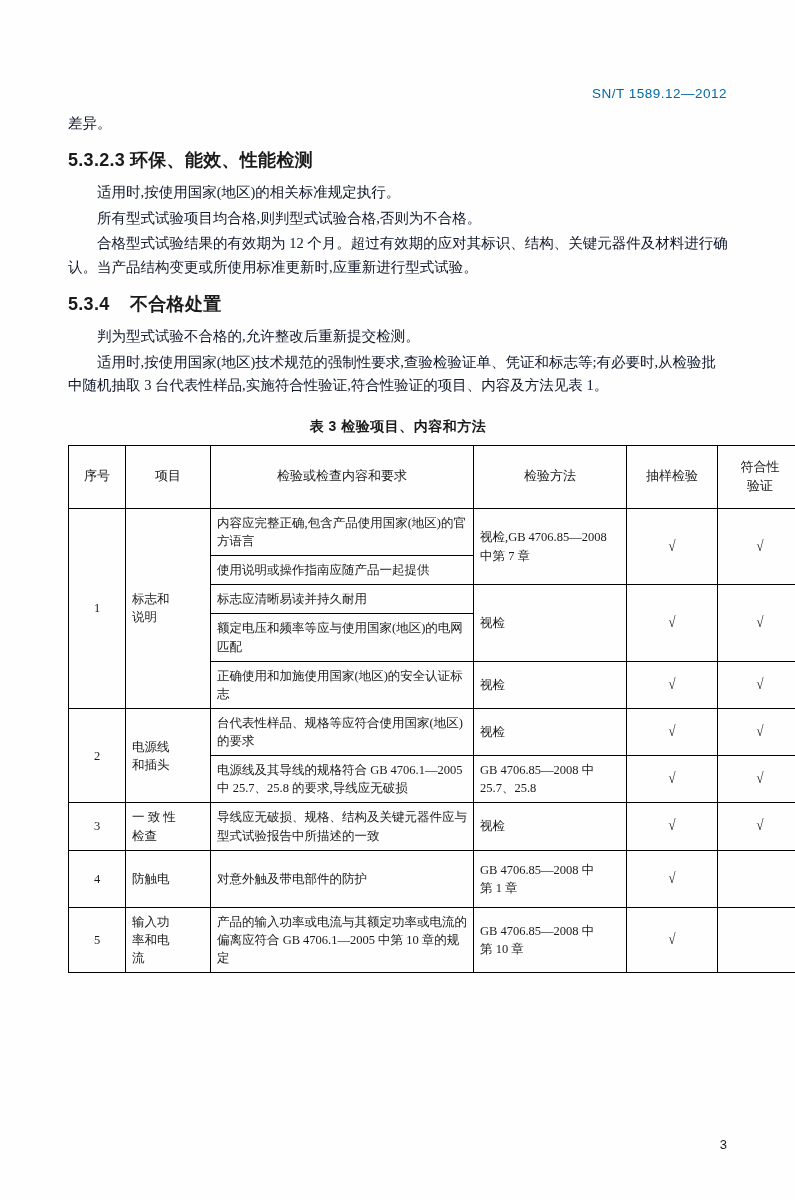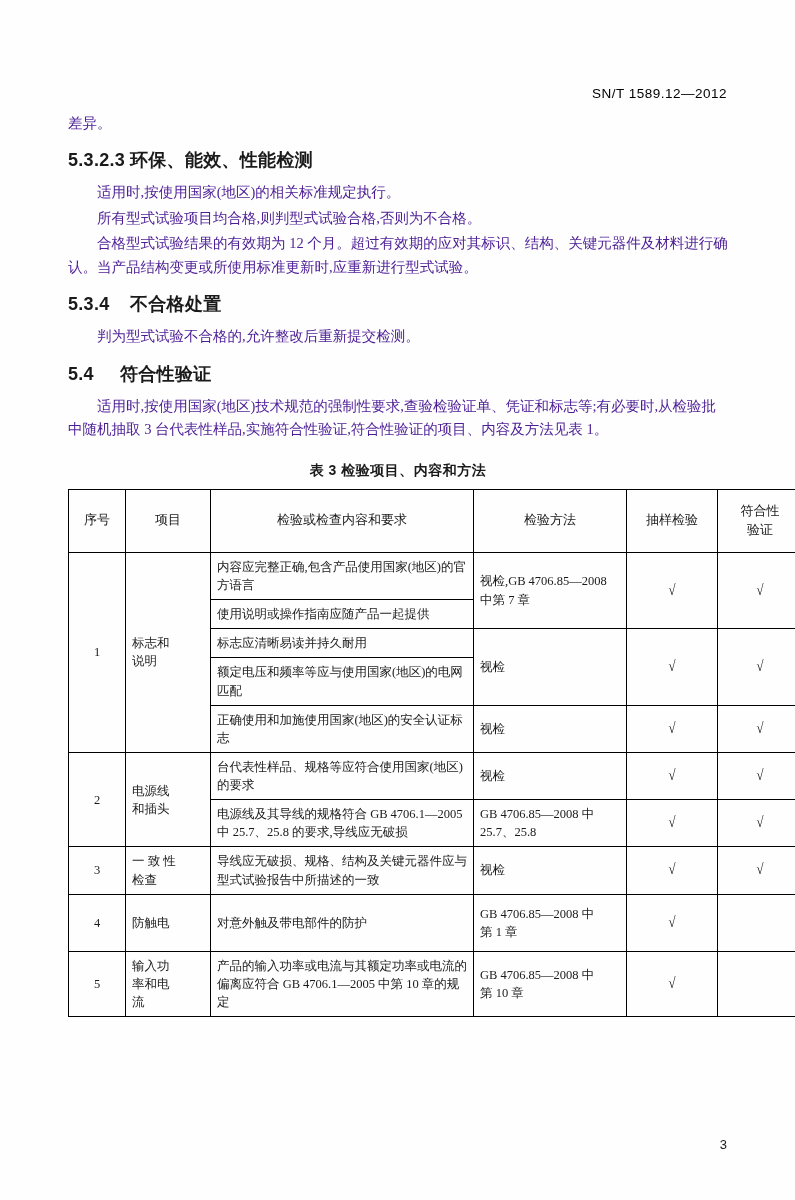--- a/index.html
+++ b/index.html
@@ -21,33 +21,33 @@
     height: 1200px;
     background: #fefefe;
   }
   .header {
     position: absolute;
     top: 86px;
     right: 68px;
     font-family: "Liberation Sans", sans-serif;
     font-size: 13.5px;
     letter-spacing: 0.5px;
-    color: #000000;
+    color: #0369a1;
   }
   .content {
     position: absolute;
     left: 68px;
     top: 112px;
     width: 660px;
   }
   p {
     margin: 0;
     font-size: 14.5px;
     line-height: 1.62;
-    color: #4c1d95;
+    color: #0f172a;
   }
   .para {
     text-indent: 2em;
     margin-bottom: 2px;
   }
   .para-flush {
     text-indent: 0;
     margin-bottom: 2px;
   }
   .clause {
@@ -137,23 +137,20 @@
     <p class="para">适用时,按使用国家(地区)的相关标准规定执行。</p>
 
     <p class="para">所有型式试验项目均合格,则判型式试验合格,否则为不合格。</p>
     <p class="para">合格型式试验结果的有效期为 12 个月。超过有效期的应对其标识、结构、关键元器件及材料进行确认。当产品结构变更或所使用标准更新时,应重新进行型式试验。</p>
 
     <div class="clause">
       <span class="num">5.3.4</span><span>不合格处置</span>
     </div>
     <p class="para">判为型式试验不合格的,允许整改后重新提交检测。</p>
 
-    <div class="clause">
-      <span class="num wide">5.4</span><span>符合性验证</span>
-    </div>
 
     <p class="para">适用时,按使用国家(地区)技术规范的强制性要求,查验检验证单、凭证和标志等;有必要时,从检验批中随机抽取 3 台代表性样品,实施符合性验证,符合性验证的项目、内容及方法见表 1。</p>
 
     <div class="table-title">表 3  检验项目、内容和方法</div>
 
     <table class="insp">
       <thead>
         <tr>
           <td class="c-seq">序号</td>
           <td class="c-item">项目</td>

